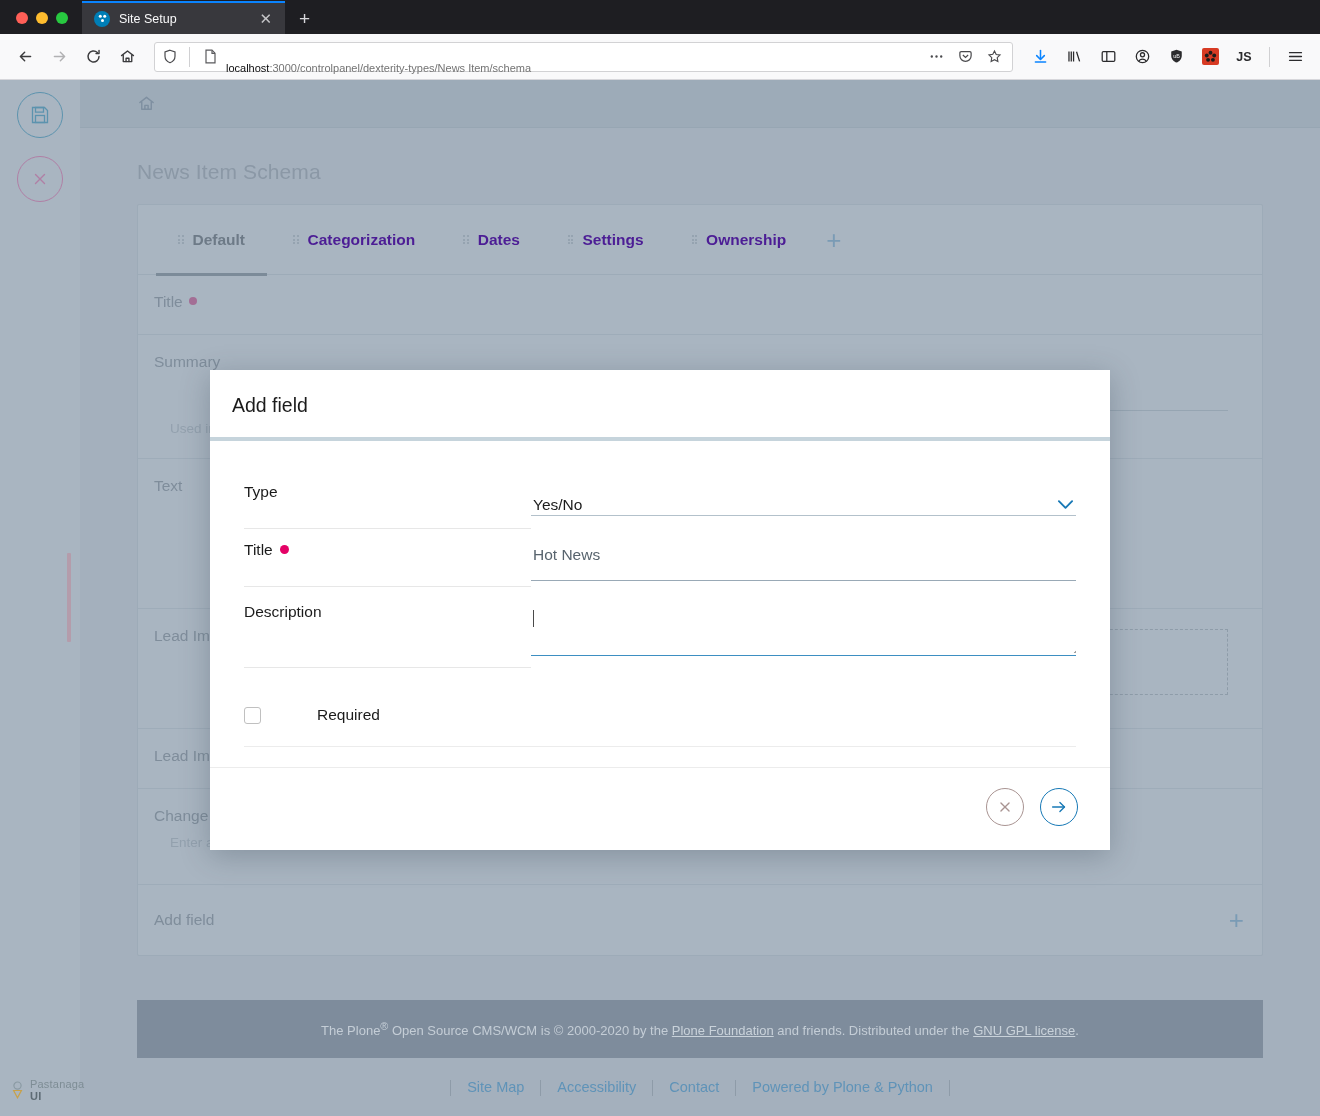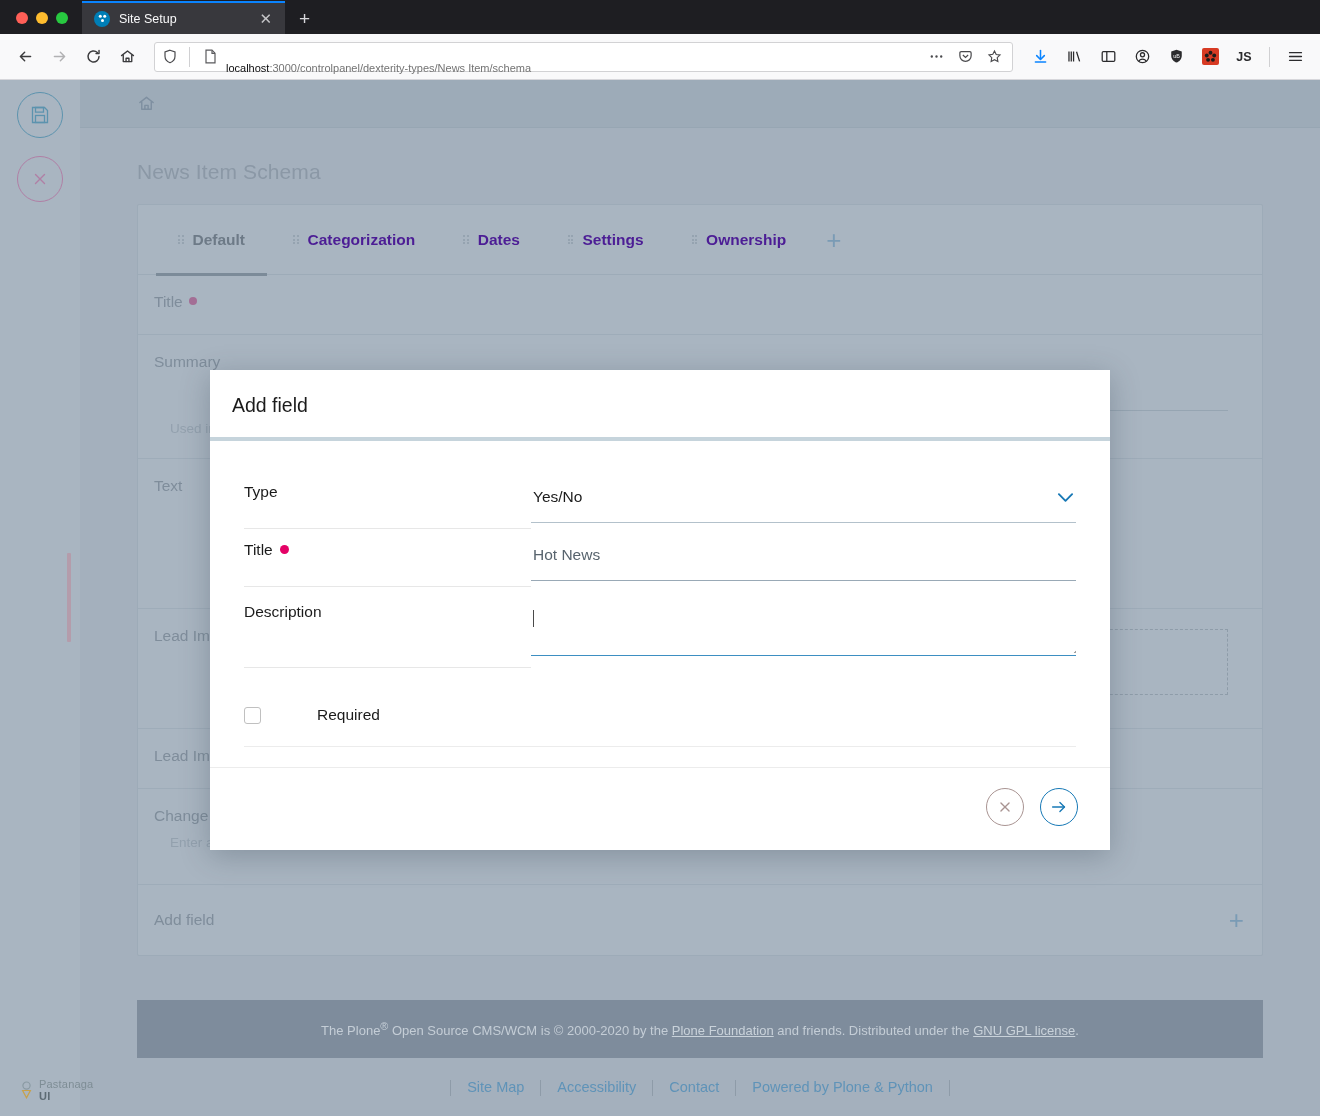--- a/index.html
+++ b/index.html
@@ -97,21 +97,21 @@
   }
   .tb-circle.save { top: 12px; }
   .tb-circle.cancel { top: 76px; border-color: #b07fa5; color: #b07fa5; }
 
   .pink-bar {
     position: absolute; left: 67px; top: 473px; width: 4px; height: 89px;
     background: #b49cab; border-radius: 1px;
   }
 
   .pastanaga {
-    position: absolute; left: 20px; bottom: 14px;
+    position: absolute; left: 11px; bottom: 14px;
     display: flex; align-items: center; gap: 6px;
   }
   .pastanaga-logo { width: 13px; height: 18px; position: relative; }
   .pastanaga-txt { font-size: 11px; color: #7e8d95; letter-spacing: .2px; }
   .pastanaga-txt b { color: #5d6b74; }
 
   .content { position: absolute; left: 80px; top: 0; right: 0; bottom: 0; }
 
   .breadcrumbs {
     height: 48px; background: #9dabb8; border-bottom: 1px solid #97a6b3;
@@ -201,21 +201,21 @@
   .m-label { font-size: 15.5px; color: #1b1b1b; }
   .m-label .req-dot2 {
     display: inline-block; width: 9px; height: 9px; border-radius: 50%;
     background: #e40166; margin-left: 7px; vertical-align: 1px;
   }
   .m-label-rule { border-bottom: 1px solid #e7e7e7; margin-top: 27px; }
   .m-ctl-wrap { flex: 1 1 auto; }
 
   .m-select {
     display: flex; align-items: center; justify-content: space-between;
-    font-size: 15.5px; color: #1b1b1b; padding: 11px 2px 16px 2px;
+    font-size: 15.5px; color: #1b1b1b; padding: 11px 2px 1px 2px;
     border-bottom: 1px solid #b3c1cb; cursor: pointer;
   }
   .chev { color: #1778b5; display: flex; align-items: center; }
 
   .m-input {
     font-size: 15.5px; color: #58646e; padding: 11px 2px 16px 2px;
     border-bottom: 1px solid #99a9b6; cursor: text;
   }
 
   .m-textarea {

